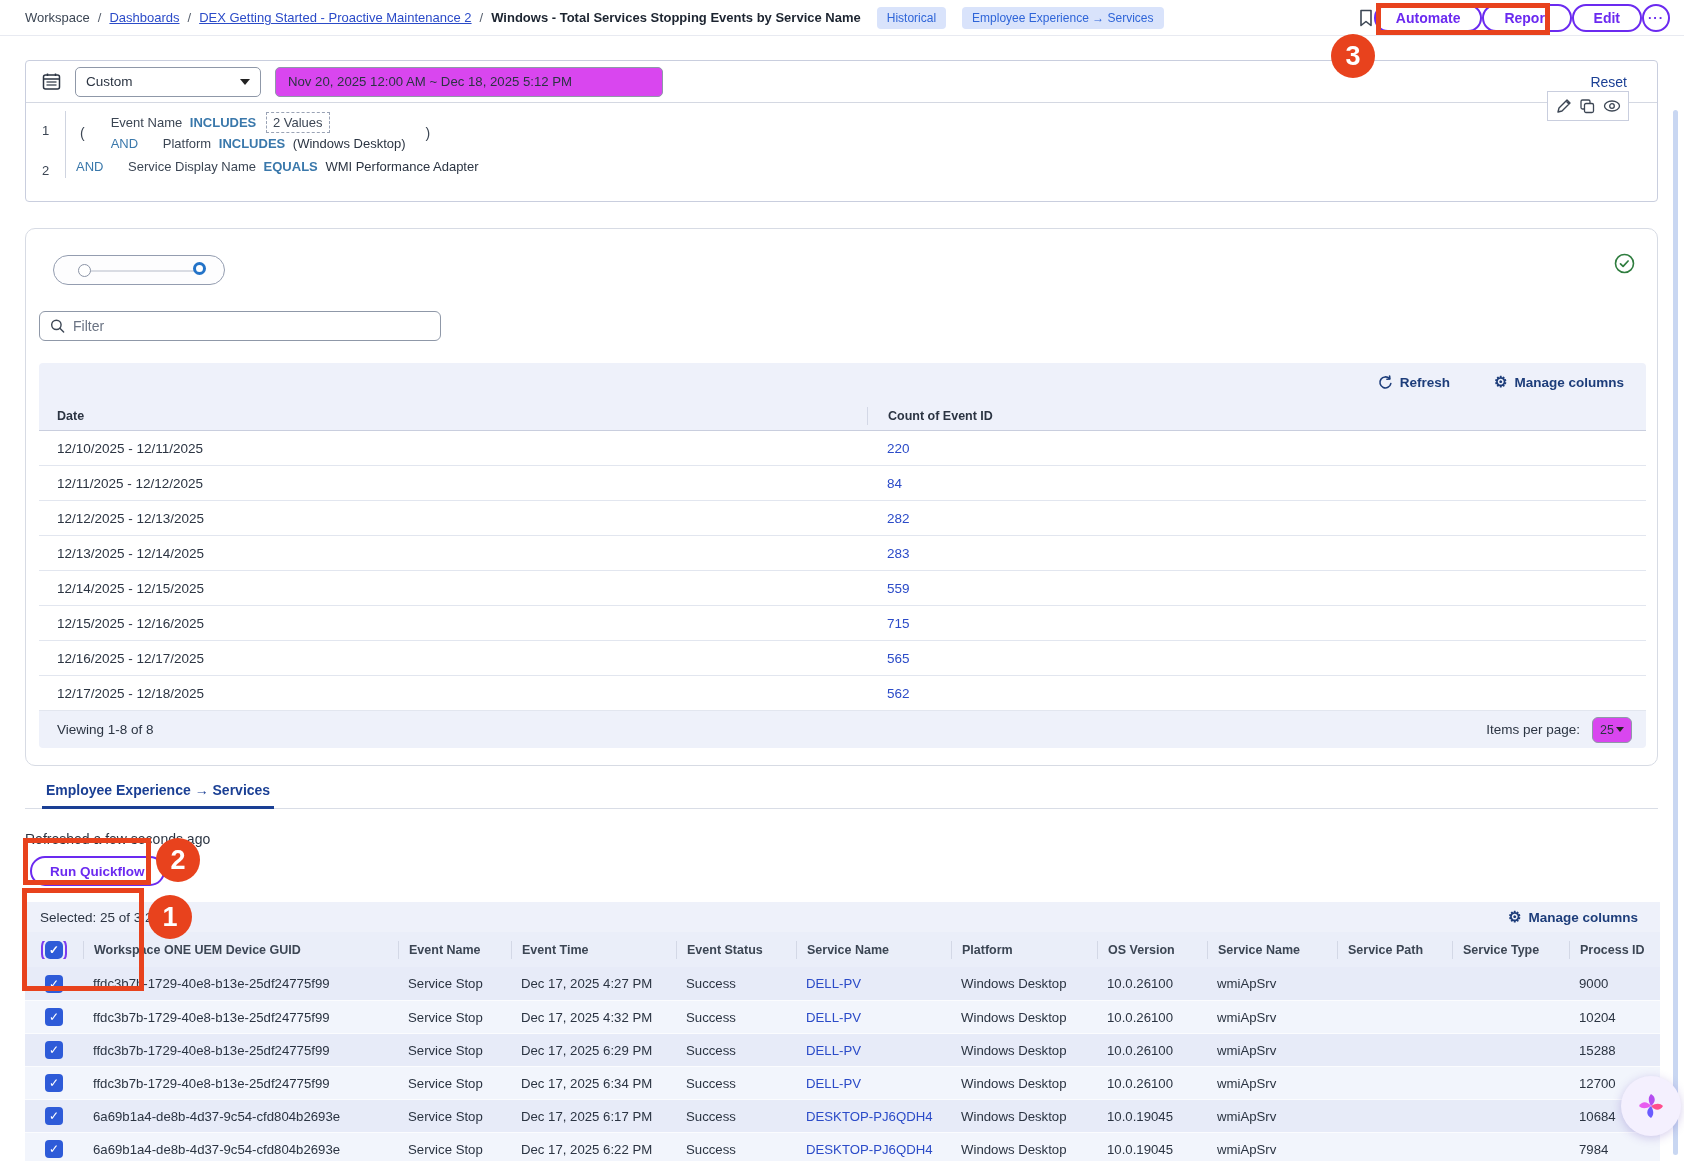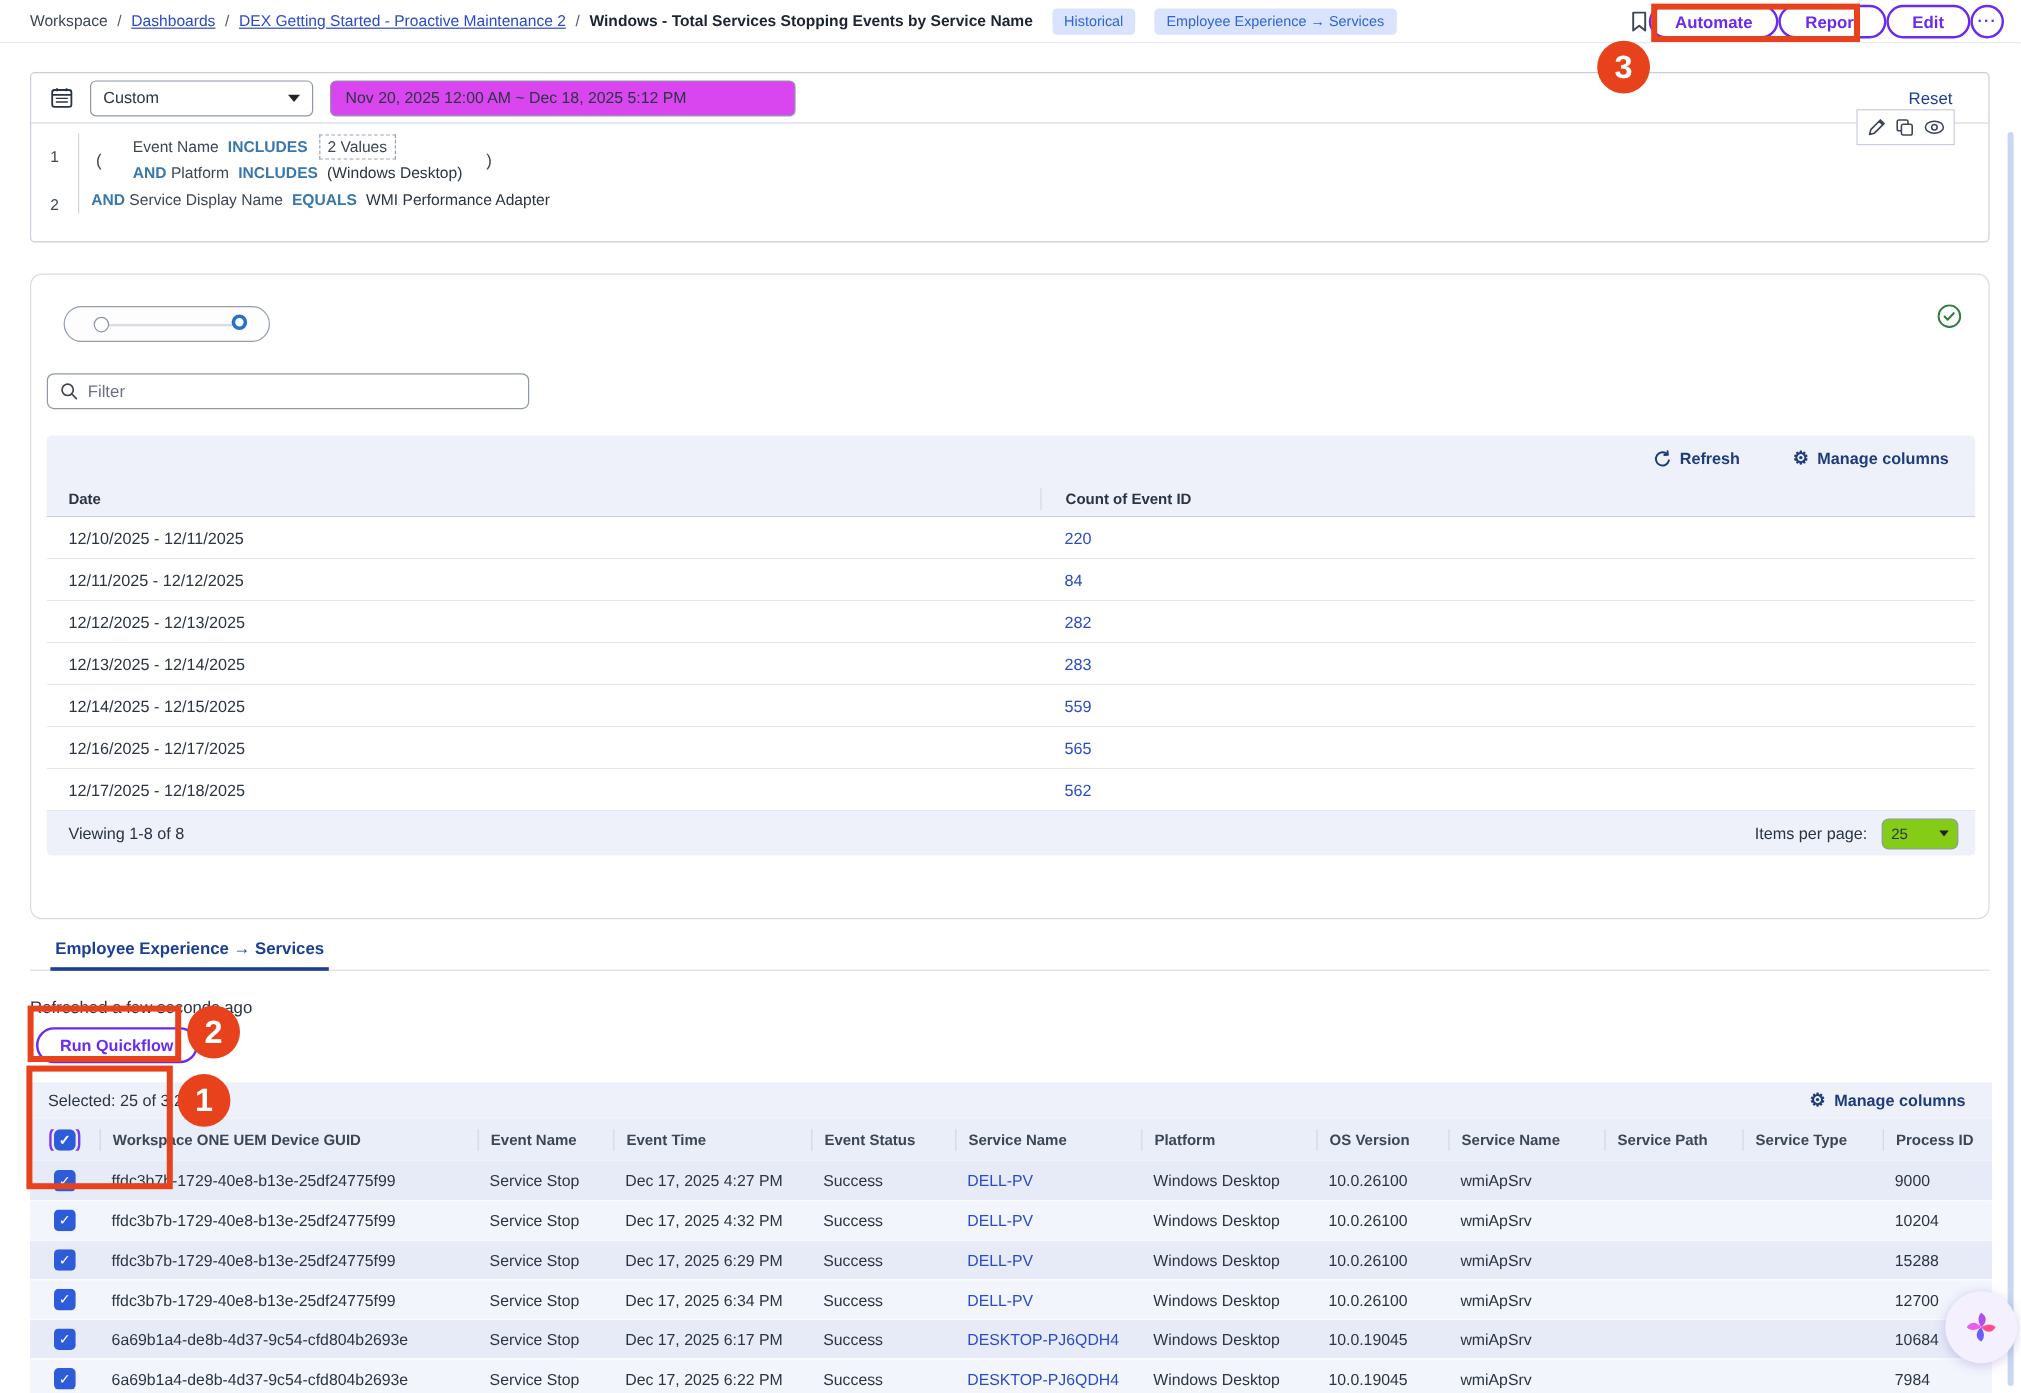--- a/index.html
+++ b/index.html
@@ -46,21 +46,21 @@
   .reset-link { margin-left:auto; color:#1a3f94; font-weight:normal; font-size:14px;
     cursor:pointer; padding-right:14px; }
   .rules { display:grid; grid-template-columns:40px 1fr; padding:8px 0 6px 0; position:relative; }
   .rule-num { border-right:1px solid #cfd4e0; display:flex; justify-content:center;
     color:#3c4654; font-size:13px; padding-top:12px; }
   .rule-body { padding:4px 0 4px 10px; color:#3c4654; font-size:13px; }
   .paren-group { display:flex; align-items:center; gap:4px; }
   .paren { font-size:14px; color:#3c4654; padding:0 4px; }
   .rule-lines { display:flex; flex-direction:column; gap:6px; padding-left:18px; }
   .op { color:#3a78ab; font-weight:bold; margin:0 4px; }
-  .kw-and { color:#3a78ab; font-weight:bold; margin-right:0; }
+  .kw-and { color:#3a78ab; font-weight:normal; margin-right:21px; }
   .rule-field { color:#3c4654; }
   .rule-value { color:#2b3442; }
   .value-chip { border:1px dashed #9aa3b5; padding:2px 6px; margin-left:2px; cursor:pointer; }
   .rules-toolbar { position:absolute; right:28px; top:-12px; width:82px; height:30px;
     border:1px solid #c9cede; background:#fff; display:flex; align-items:center;
     justify-content:space-evenly; }
   .rules-toolbar svg { cursor:pointer; }
 
   
   .chart-panel { position:absolute; left:25px; top:228px; width:1633px; height:538px;
@@ -92,23 +92,23 @@
   .res-head .hc-count { border-left:1px solid #d3d8e6; padding-left:20px; height:18px;
     display:flex; align-items:center; }
   .res-row { height:35px; display:flex; align-items:center; border-bottom:1px solid #e2e6ef;
     font-size:13.5px; background:#fff; }
   .res-row .rc-date { width:828px; padding-left:18px; color:#2b3442; }
   .res-row .rc-count { padding-left:20px; color:#2b4bc8; cursor:pointer; }
   .res-footer { height:37px; background:#eef1fa; border-radius:0 0 4px 4px;
     display:flex; align-items:center; justify-content:space-between; padding:0 14px 0 18px;
     font-size:13.5px; color:#2b3442; }
   .ipp { display:flex; align-items:center; gap:12px; }
-  .ipp-select { width:64px; height:26px; border:1px solid #8f98a8; border-radius:6px;
+  .ipp-select { width:40px; height:26px; border:1px solid #8f98a8; border-radius:6px;
     display:flex; align-items:center; justify-content:space-between; padding:0 7px;
-    background:#84cc16; cursor:pointer; font-size:12.5px; }
+    background:#d946ef; cursor:pointer; font-size:12.5px; }
   .ipp-select .caret { border-top-width:5px; border-left-width:4px; border-right-width:4px; }
 
   
   .tab-row { position:absolute; left:25px; top:776px; width:1633px; height:33px;
     border-bottom:1px solid #d9dde6; }
   .tab { display:inline-block; margin-left:17px; padding:6px 4px 8px 4px; color:#1a3f94;
     font-weight:bold; font-size:14px; border-bottom:3px solid #1a3f94; cursor:pointer; }
   .refreshed { position:absolute; left:25px; top:831px; font-size:14px; color:#2b3442; }
   .quickflow-btn { position:absolute; left:30px; top:856px; height:30px; padding:0 18px;
     border:2px solid #6b2af0; border-radius:16px; background:#fff; color:#6b2af0;
@@ -305,20 +305,24 @@
       </div>
     <div class="res-row">
         <span class="rc-date">12/13/2025 - 12/14/2025</span>
         <span class="rc-count">283</span>
       </div>
     <div class="res-row">
         <span class="rc-date">12/14/2025 - 12/15/2025</span>
         <span class="rc-count">559</span>
       </div>
     <div class="res-row">
+        <span class="rc-date">12/15/2025 - 12/16/2025</span>
+        <span class="rc-count">715</span>
+      </div>
+    <div class="res-row">
         <span class="rc-date">12/16/2025 - 12/17/2025</span>
         <span class="rc-count">565</span>
       </div>
     <div class="res-row">
         <span class="rc-date">12/17/2025 - 12/18/2025</span>
         <span class="rc-count">562</span>
       </div>
     <div class="res-footer">
       <span>Viewing 1-8 of 8</span>
       <span class="ipp">

